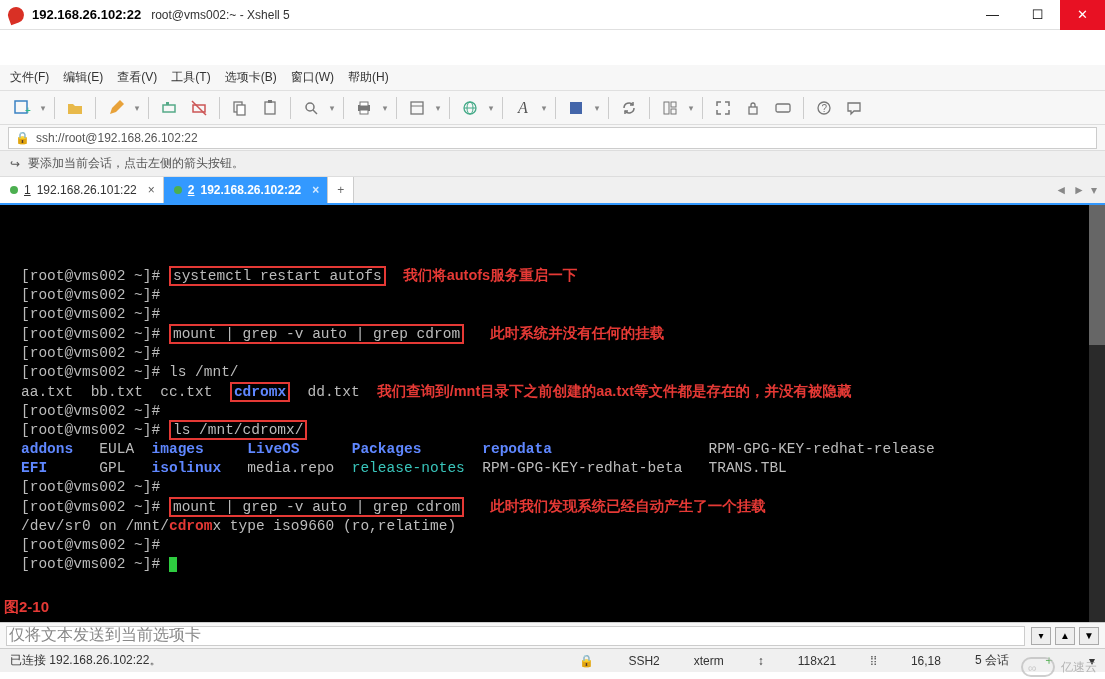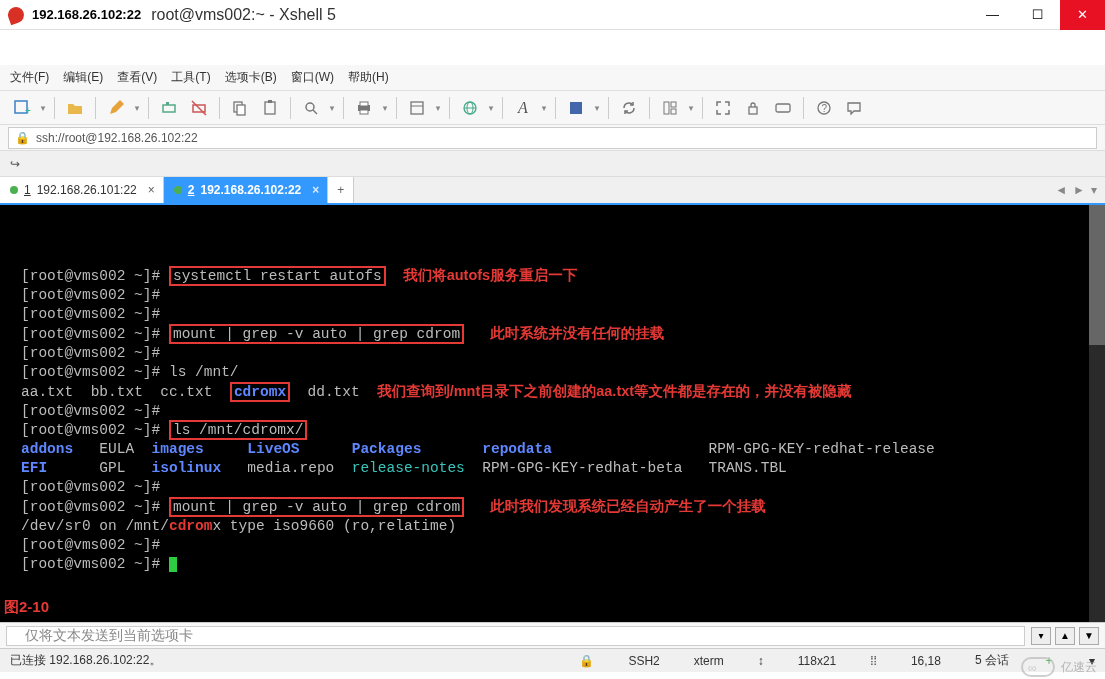--- a/index.html
+++ b/index.html
@@ -21,21 +21,21 @@
   border-bottom: 1px solid #e0e0e0;
 }
 .app-icon {
   width: 16px; height: 16px;
   background: #d93025;
   border-radius: 50% 50% 50% 0;
   margin-right: 8px;
   transform: rotate(-20deg);
 }
 .title-text { font-weight: bold; font-size: 13px; flex: 0 0 auto; }
-.title-sub { margin-left: 10px; color: #333; font-size: 16px; flex: 1; }
+.title-sub { margin-left: 10px; color: #333; font-size: 12px; flex: 1; }
 .win-controls { display: flex; }
 .win-btn {
   width: 45px; height: 30px;
   display: flex; align-items: center; justify-content: center;
   font-family: sans-serif; font-size: 13px;
 }
 .win-close { background: #e81123; color: #fff; }
 .menubar {
   height: 26px;
   display: flex;
@@ -175,22 +175,22 @@
   display: flex;
   align-items: center;
   padding: 0 6px;
 }
 .send-input {
   flex: 1;
   height: 20px;
   border: 1px solid #ccc;
   background: #fff;
   color: #888;
-  padding: 0 18px;
-  font-size: 14px;
+  padding: 0 2px;
+  font-size: 16px;
   display: flex; align-items: center;
 }
 .send-controls { display: flex; gap: 4px; margin-left: 6px; }
 .send-ctrl {
   width: 20px; height: 18px; border: 1px solid #aaa; background: #eee;
   display: flex; align-items: center; justify-content: center; font-size: 10px;
 }
 .statusbar {
   height: 24px;
   background: #f0f0f0;
@@ -387,20 +387,21 @@
 
 <div class="addrbar">
   <div class="addr-box">
     <span class="lock">🔒</span>
     <span>ssh://root@192.168.26.102:22</span>
   </div>
 </div>
 
 <div class="hintbar">
   <span>↪</span>
+  <span>要添加当前会话，点击左侧的箭头按钮。</span>
 </div>
 
 <div class="tabstrip">
   <div class="tab">
     <span class="dot"></span>
     <span style="text-decoration:underline">1</span>
     <span>192.168.26.101:22</span>
     <span class="x">×</span>
   </div>
   <div class="tab active">

